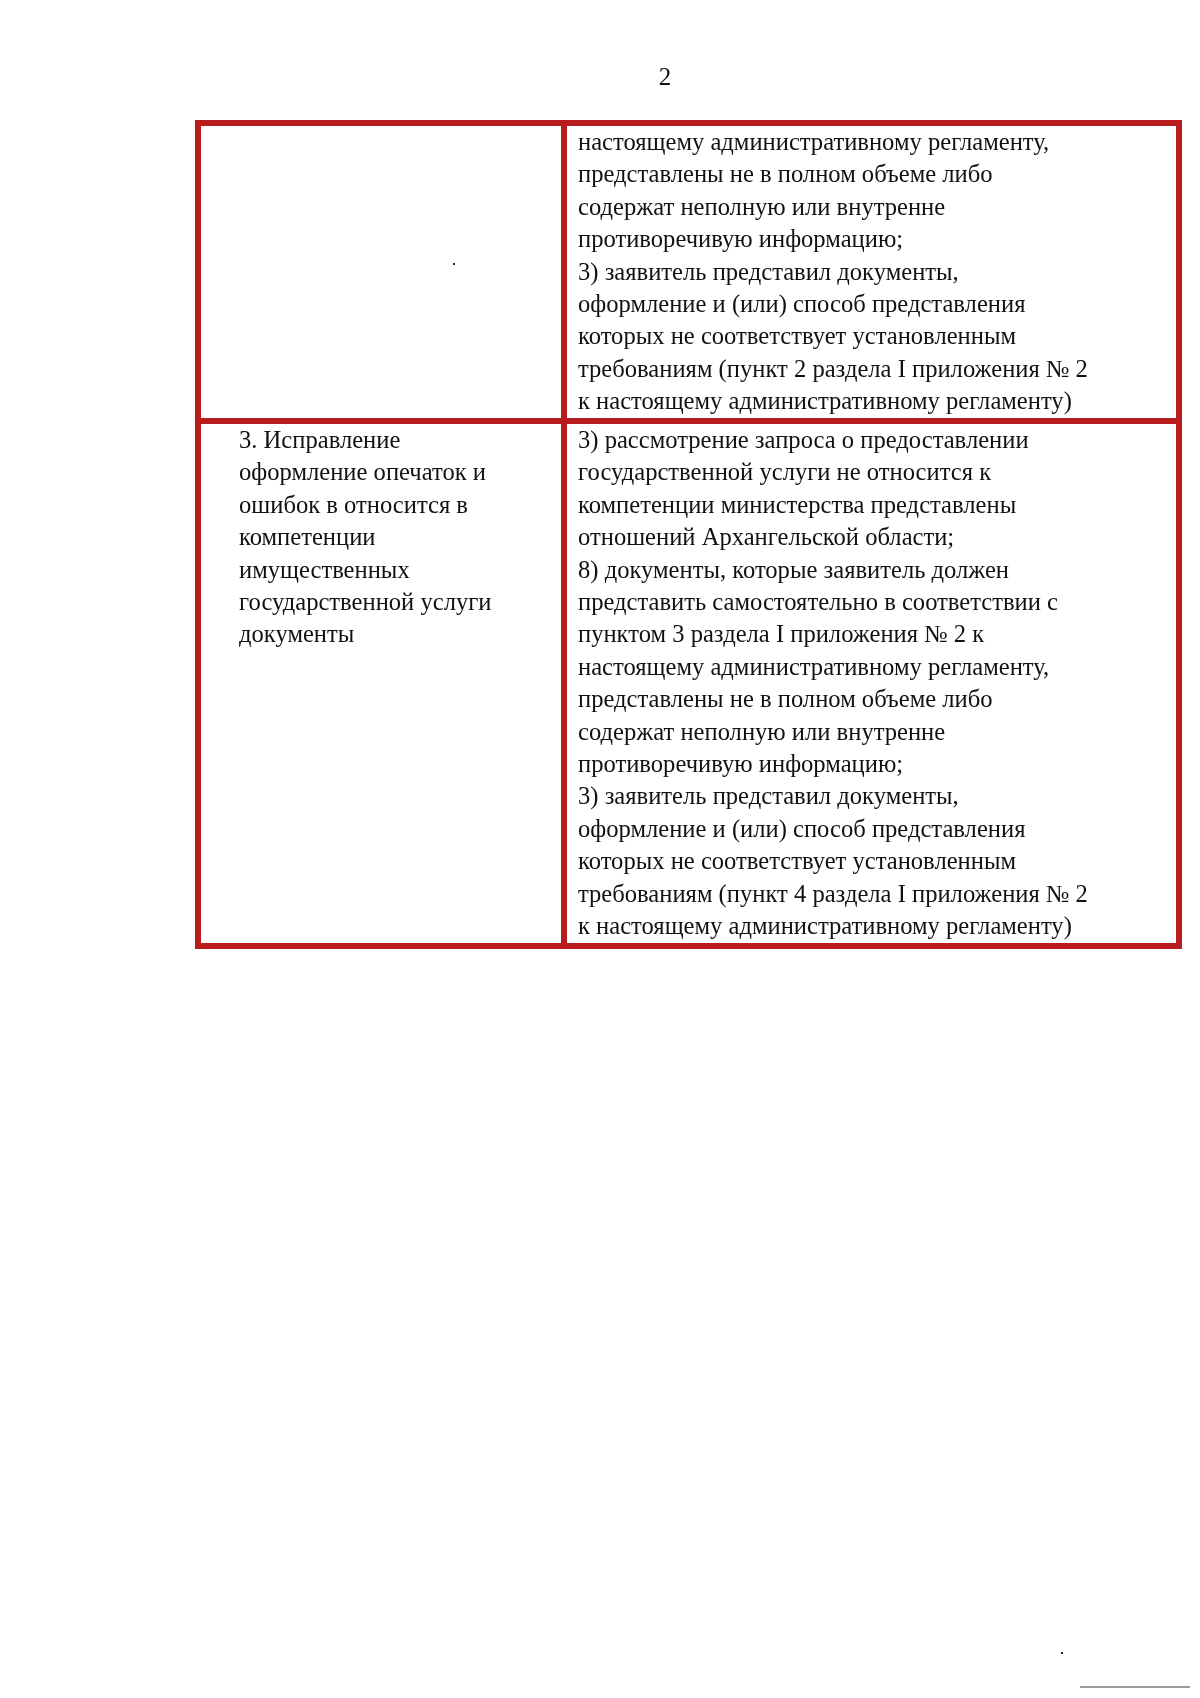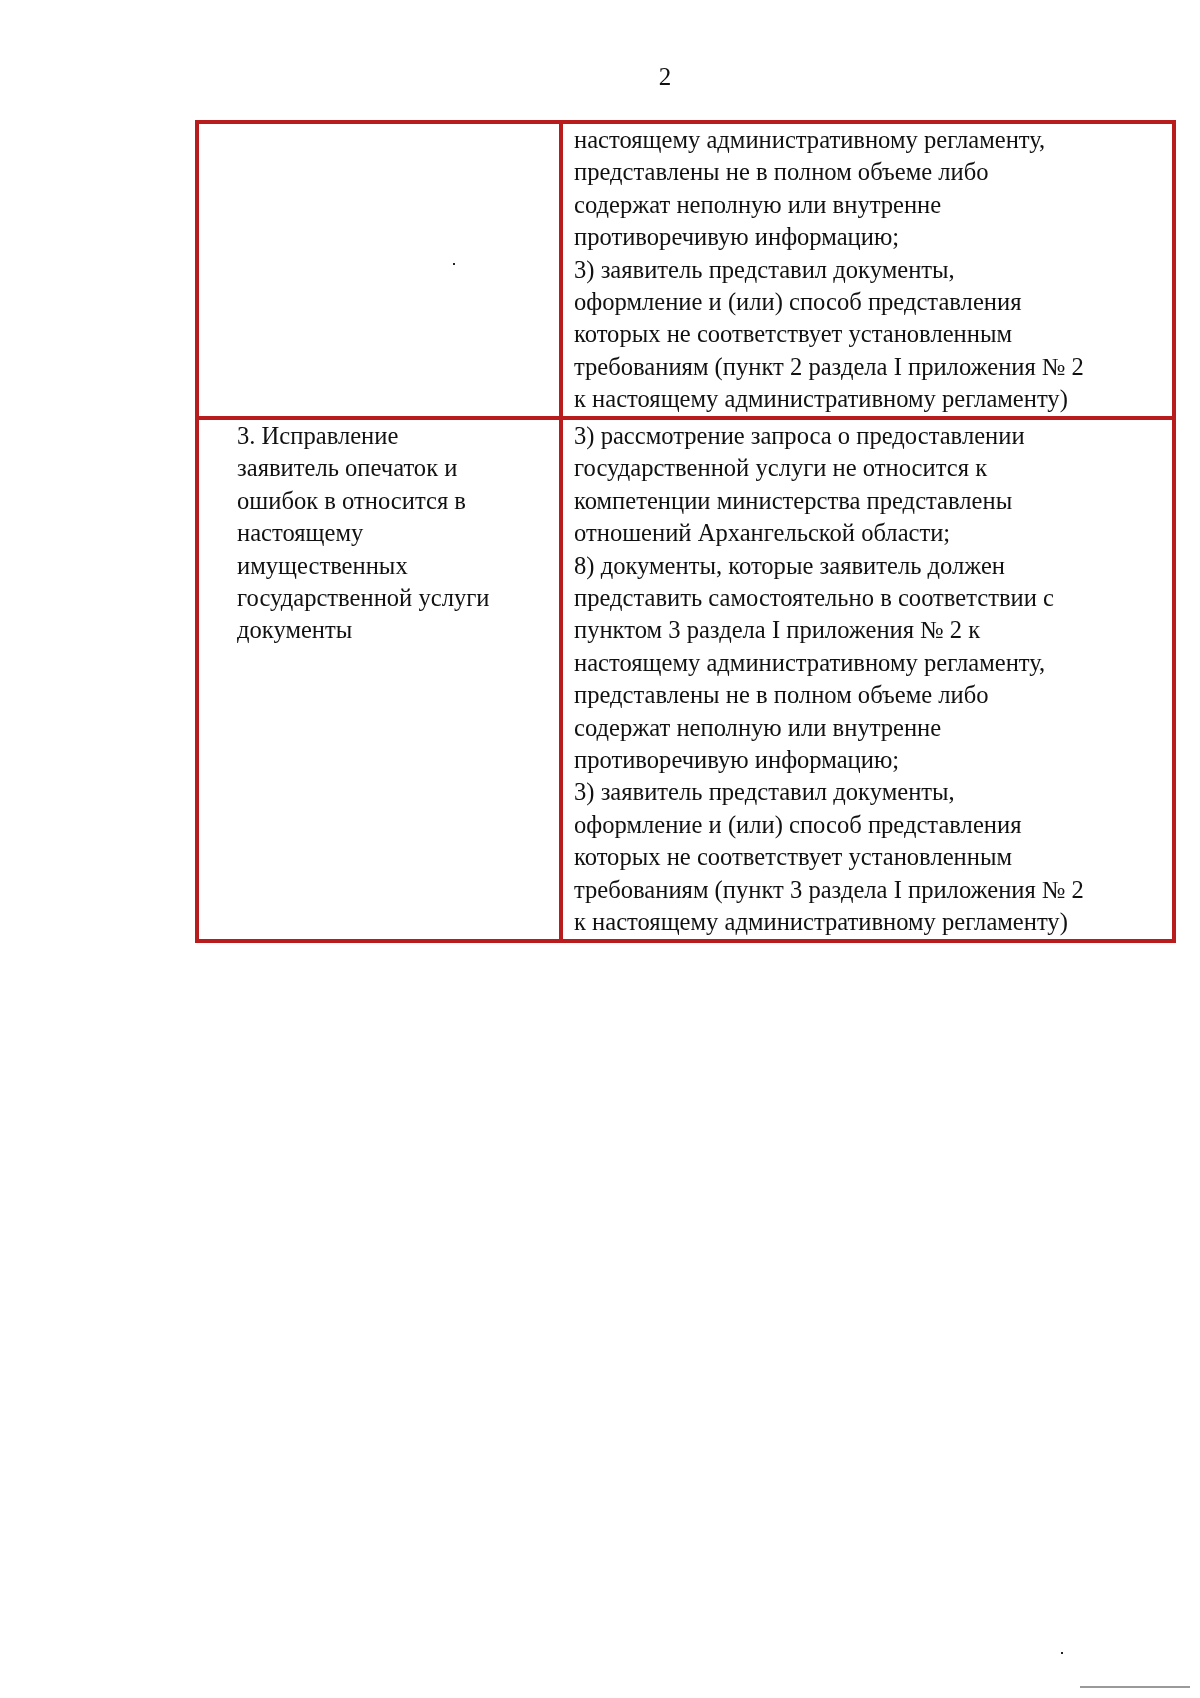--- a/index.html
+++ b/index.html
@@ -26,21 +26,21 @@
     }
     .doc-table {
       position: absolute;
       left: 195px;
       top: 120px;
       width: 945px;
       border-collapse: collapse;
       table-layout: fixed;
     }
     .doc-table td {
-      border: 4px solid #b91c1c;
+      border: 6px solid #b91c1c;
       vertical-align: top;
       padding: 0 10px 0 11px;
       font-size: 24.6px;
       line-height: 32.4px;
     }
     .doc-table td.col-left { width: 312px; padding-left: 38px; }
     .doc-table td.col-right { width: 588px; }
     .line {
       display: block;
       white-space: nowrap;
@@ -78,43 +78,43 @@
         <span class="line">3) заявитель представил документы,</span>
         <span class="line">оформление и (или) способ представления</span>
         <span class="line">которых не соответствует установленным</span>
         <span class="line">требованиям (пункт 2 раздела I приложения № 2</span>
         <span class="line">к настоящему административному регламенту)</span>
       </td>
     </tr>
     <tr class="row-2">
       <td class="col-left">
         <span class="line">3. Исправление</span>
-        <span class="line">заявитель опечаток и</span>
+        <span class="line">оформление опечаток и</span>
         <span class="line">ошибок в относится в</span>
-        <span class="line">настоящему</span>
+        <span class="line">компетенции</span>
         <span class="line">имущественных</span>
         <span class="line">государственной услуги</span>
         <span class="line">документы</span>
       </td>
       <td class="col-right">
         <span class="line">3) рассмотрение запроса о предоставлении</span>
         <span class="line">государственной услуги не относится к</span>
         <span class="line">компетенции министерства представлены</span>
         <span class="line">отношений Архангельской области;</span>
         <span class="line">8) документы, которые заявитель должен</span>
         <span class="line">представить самостоятельно в соответствии с</span>
         <span class="line">пунктом 3 раздела I приложения № 2 к</span>
         <span class="line">настоящему административному регламенту,</span>
         <span class="line">представлены не в полном объеме либо</span>
         <span class="line">содержат неполную или внутренне</span>
         <span class="line">противоречивую информацию;</span>
         <span class="line">3) заявитель представил документы,</span>
         <span class="line">оформление и (или) способ представления</span>
         <span class="line">которых не соответствует установленным</span>
-        <span class="line">требованиям (пункт 3 раздела I приложения № 2</span>
+        <span class="line">требованиям (пункт 4 раздела I приложения № 2</span>
         <span class="line">к настоящему административному регламенту)</span>
       </td>
     </tr>
   </tbody>
 </table>
 
 <div class="speck" style="left:453px; top:263px;"></div>
 <div class="speck" style="left:1061px; top:1652px;"></div>
 <div class="scan-line" style="left:1080px; top:1686px; width:110px;"></div>
 

